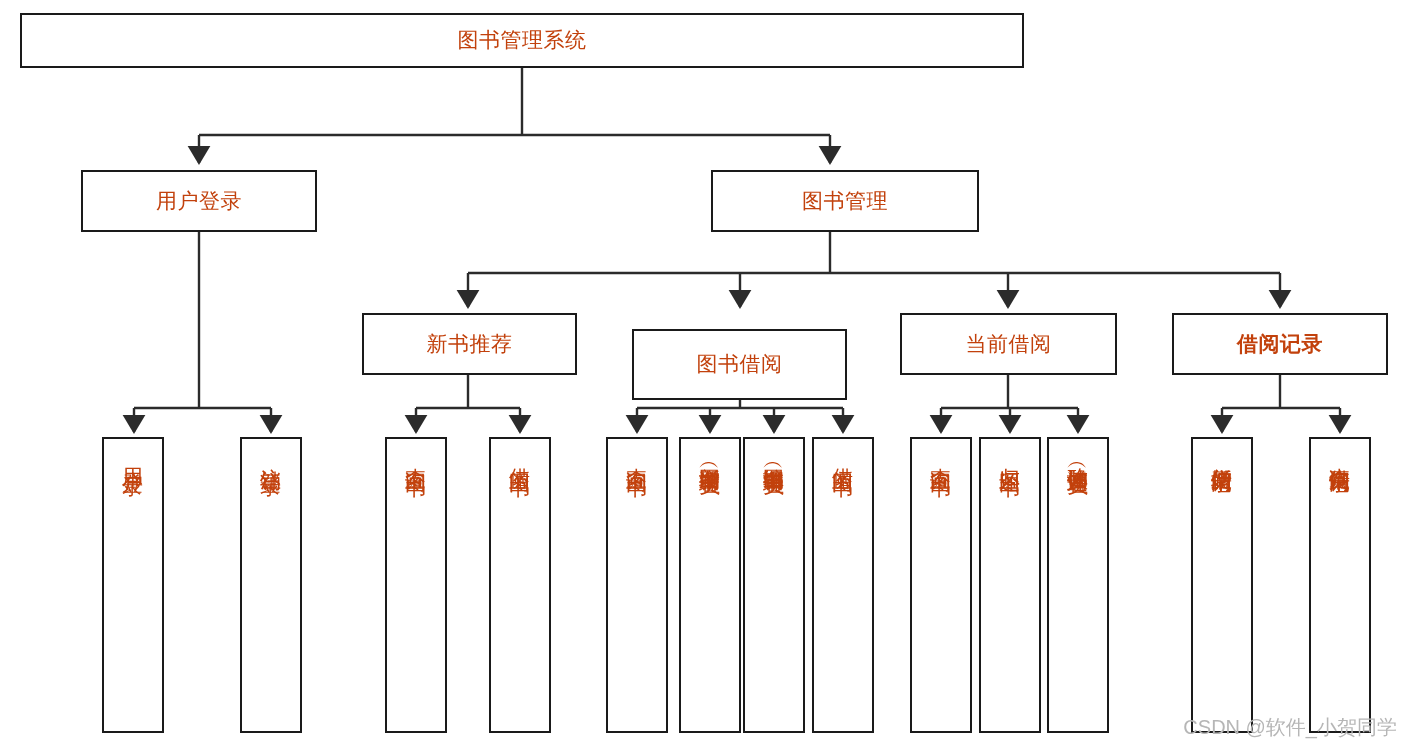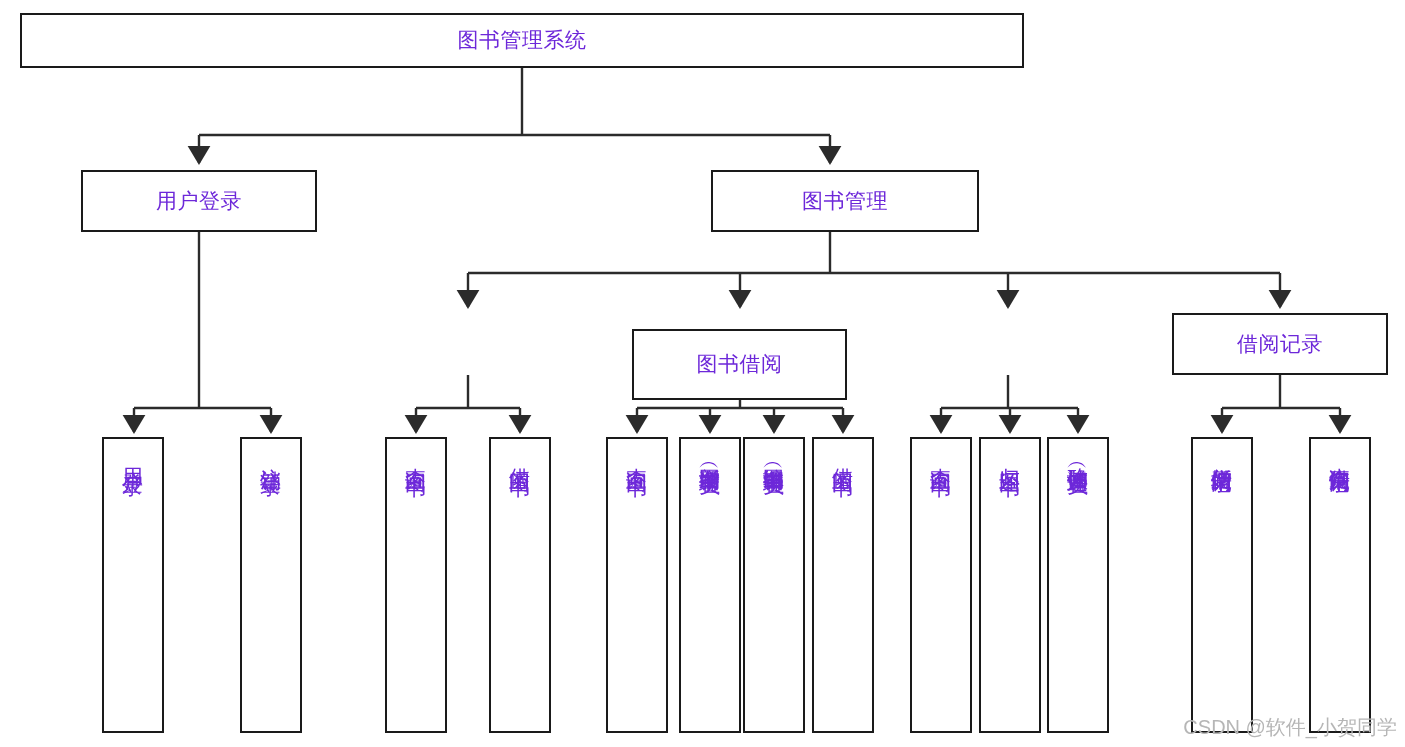--- a/index.html
+++ b/index.html
@@ -22,21 +22,21 @@
     height: 747px;
   }
   .node {
     position: absolute;
     box-sizing: border-box;
     background: #ffffff;
     border: 2px solid #1a1a1a;
     display: flex;
     align-items: center;
     justify-content: center;
-    color: #6d28d9;
+    color: #c2410c;
     z-index: 2;
   }
   .node .lbl {
     display: block;
     text-align: center;
     line-height: 1.18;
     letter-spacing: 0.5px;
   }
   .node.horiz .lbl {
     writing-mode: horizontal-tb;
@@ -126,27 +126,33 @@
   </div>
 
   <div class="node horiz" style="left:81px; top:170px; width:236px; height:62px;">
     <span class="lbl">用户登录</span>
   </div>
 
   <div class="node horiz" style="left:711px; top:170px; width:268px; height:62px;">
     <span class="lbl">图书管理</span>
   </div>
 
+  <div class="node horiz" style="left:362px; top:313px; width:215px; height:62px;">
+    <span class="lbl">新书推荐</span>
+  </div>
 
   <div class="node horiz" style="left:632px; top:329px; width:215px; height:71px;">
     <span class="lbl">图书借阅</span>
   </div>
 
-
-  <div class="node horiz" style="left:1172px; top:313px; width:216px; height:62px;">
+  <div class="node horiz" style="left:900px; top:313px; width:217px; height:62px;">
+    <span class="lbl">当前借阅</span>
+  </div>
+
+  <div class="node horiz" style="left:1172px; top:313px; width:216px; height:62px;font-weight:bold;">
     <span class="lbl">借阅记录</span>
   </div>
 
   <div class="node vert" style="left:102px; top:437px; width:62px; height:296px;">
     <span class="lbl">用户登录</span>
   </div>
 
   <div class="node vert" style="left:240px; top:437px; width:62px; height:296px;">
     <span class="lbl">注销登录</span>
   </div>

